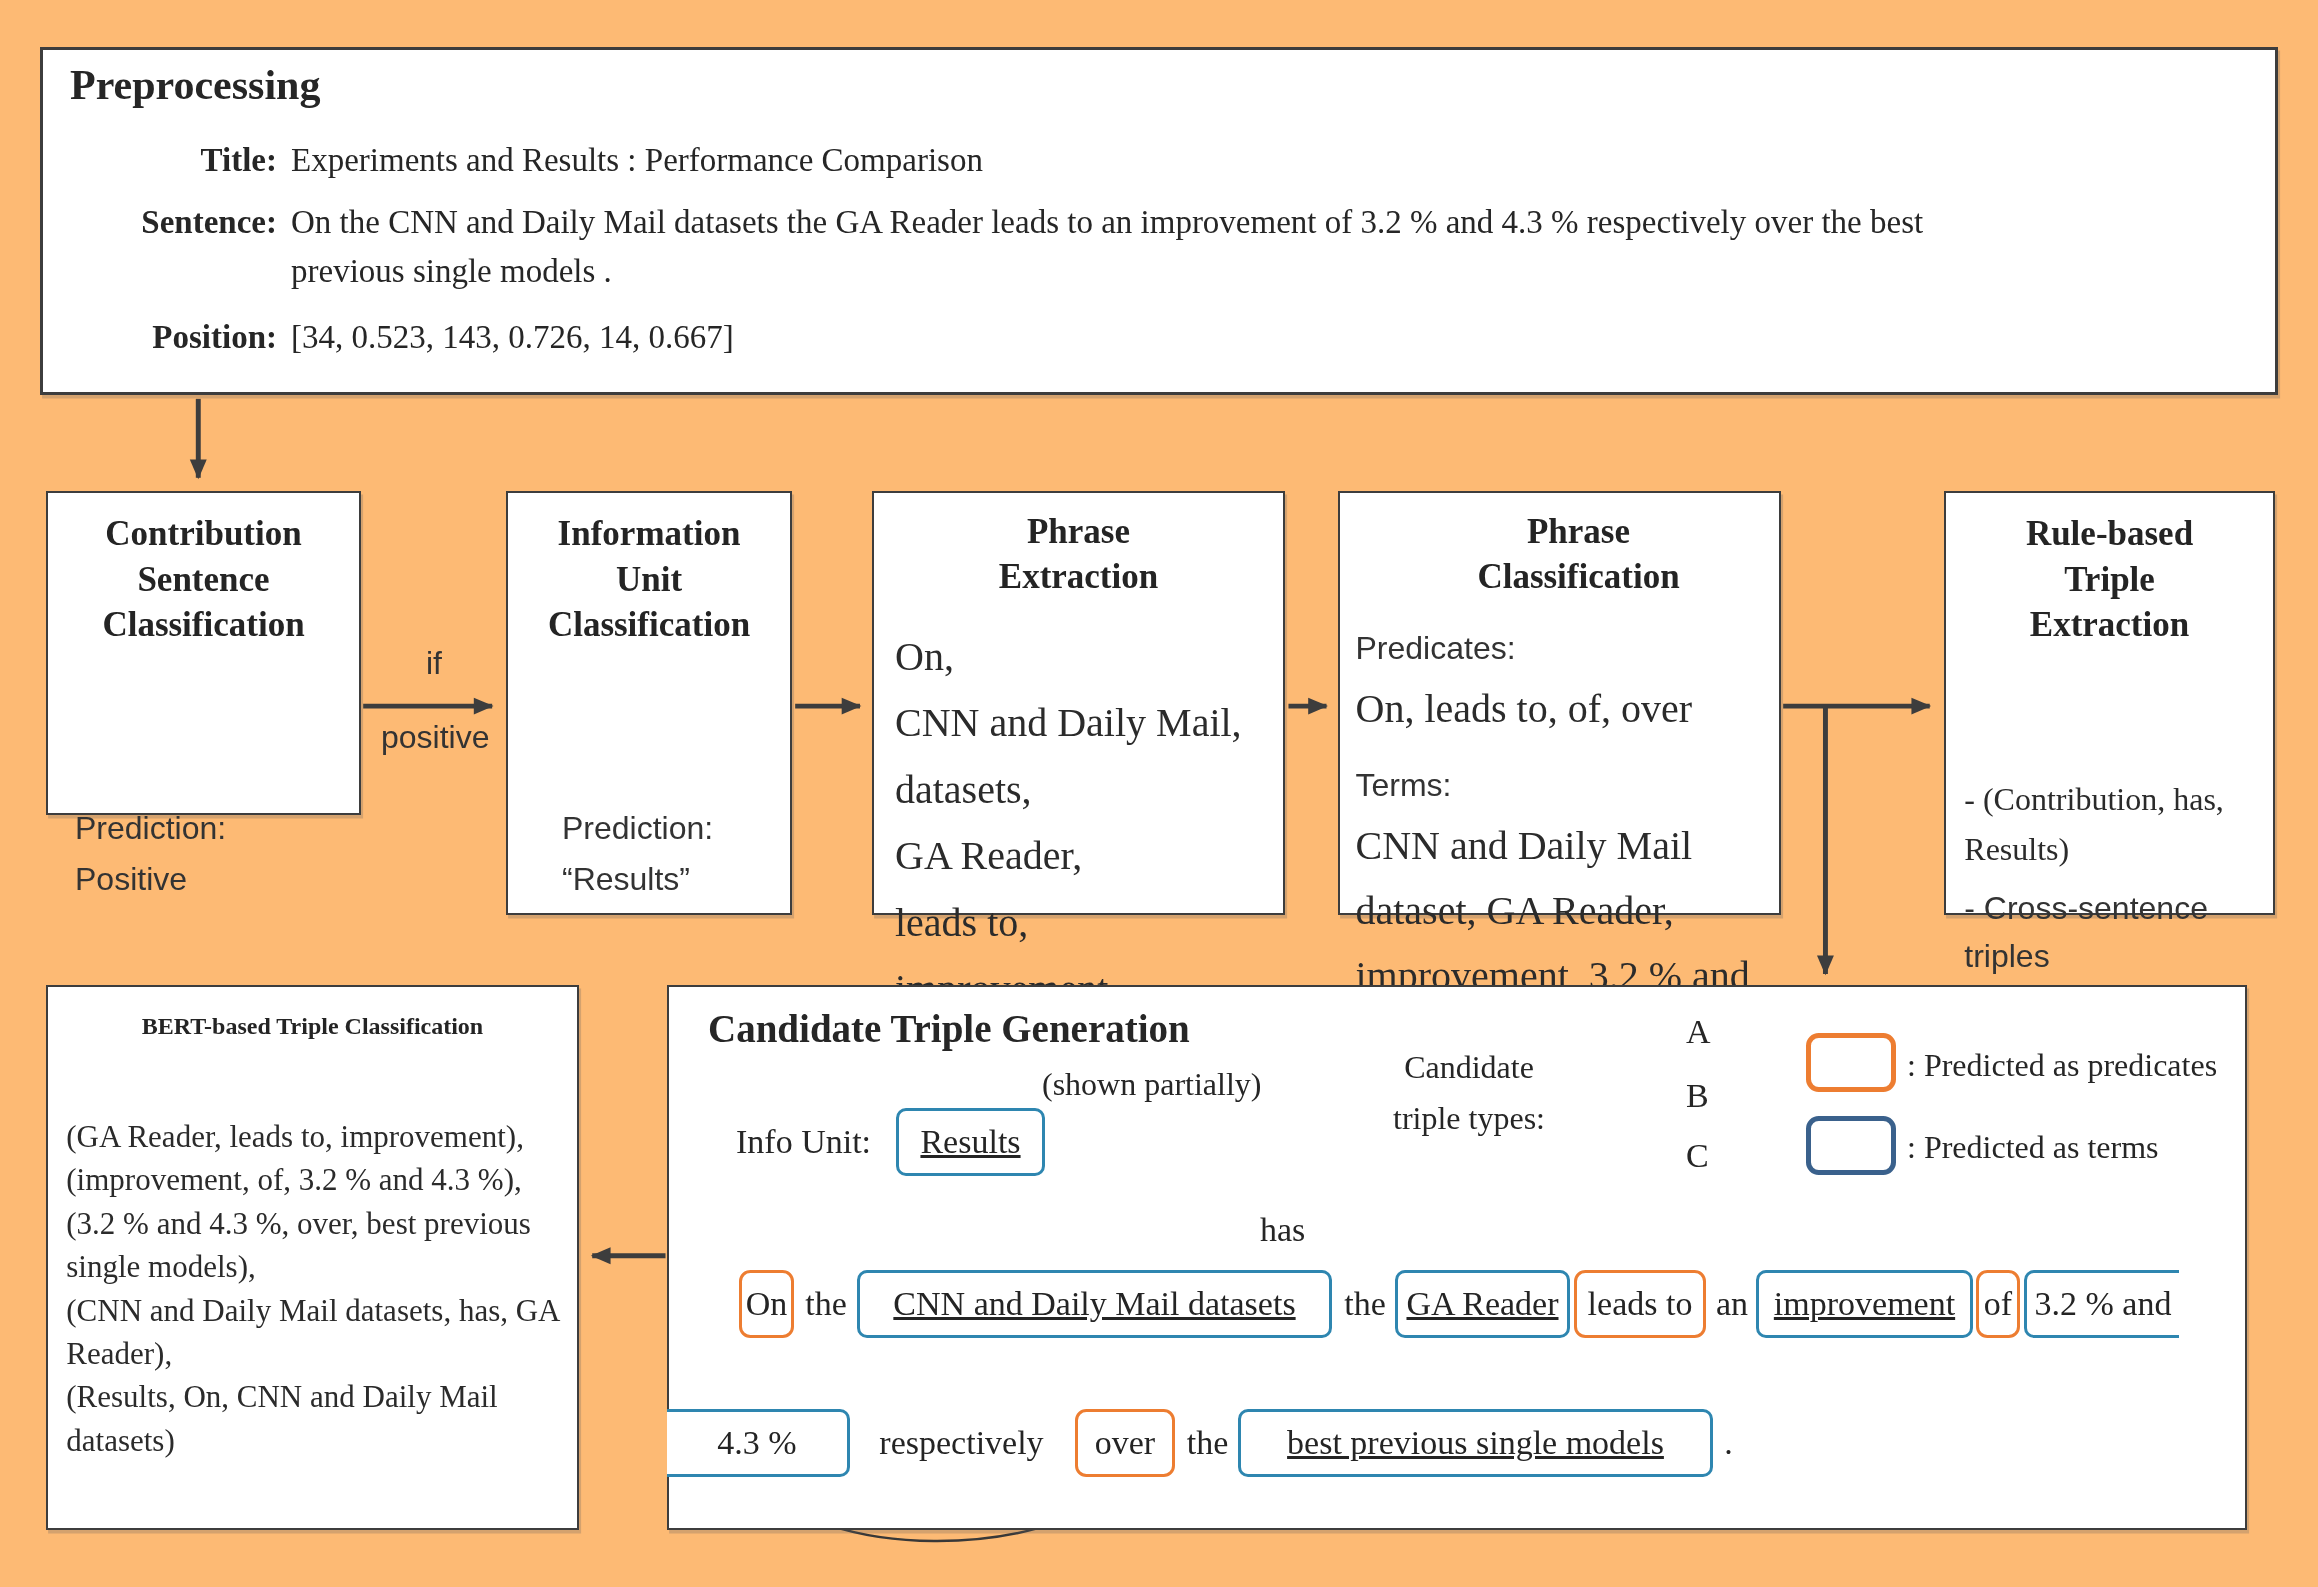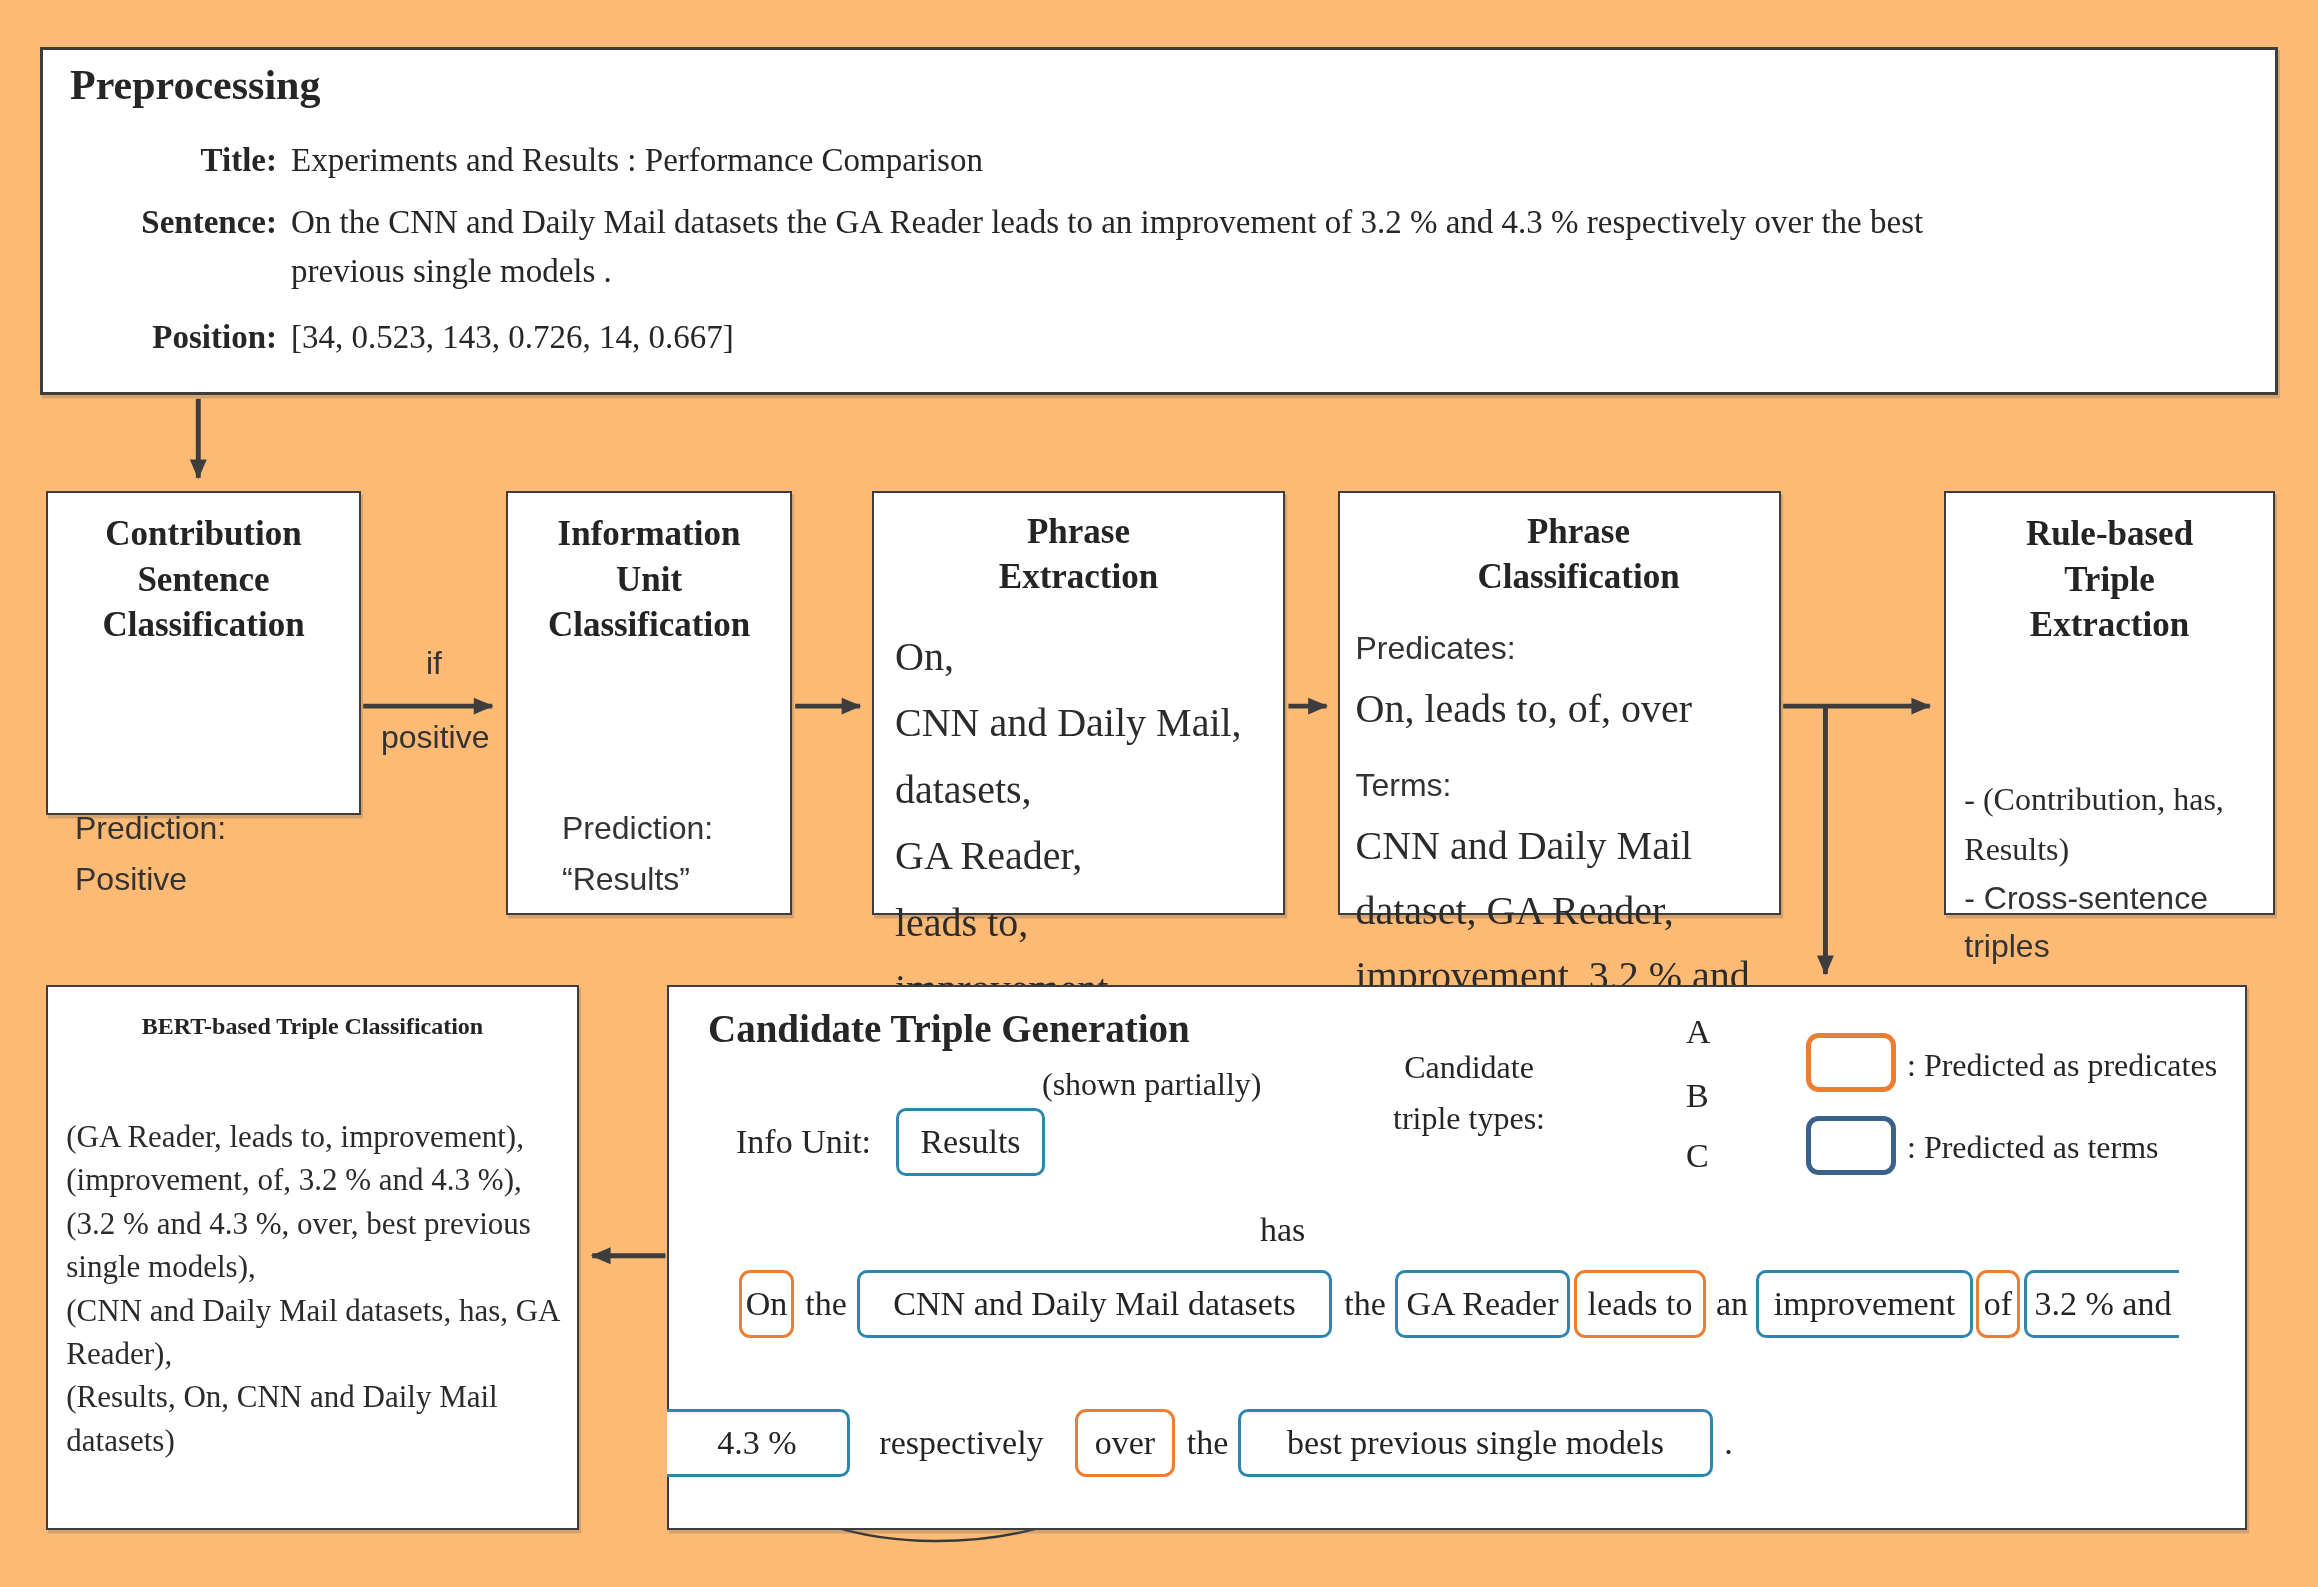--- a/index.html
+++ b/index.html
@@ -19,21 +19,21 @@
   .pp-value{position:absolute;font-size:33px;white-space:nowrap;}
 
   .heading{font-weight:bold;font-size:35px;line-height:1.3;text-align:center;color:#242424;}
   .body-sans{font-family:"Liberation Sans",sans-serif;font-size:32px;line-height:1.6;color:#333;}
   .body-serif{font-size:40px;line-height:1.62;color:#2b2b2b;}
 
   .tok{position:absolute;height:68px;display:flex;align-items:center;justify-content:center;
        font-size:34px;color:#242424;box-sizing:border-box;white-space:nowrap;background:#fff;}
   .tok.plain{background:transparent;}
   .tok.predicate{border:3.5px solid #ED7D31;border-radius:11.3px;}
-  .tok.term{border:3.5px solid #2E86B0;border-radius:10px;}
+  .tok.term{border:3.5px solid #2E86B0;border-radius:10px;text-decoration:underline;}
   .tok.term-open-right{border:3.5px solid #2E86B0;border-right:none;border-radius:10px 0 0 10px;}
   .tok.term-open-left{border:3.5px solid #2E86B0;border-left:none;border-radius:0 10px 10px 0;}
 
   .swatch{position:absolute;width:90px;height:59px;border-radius:12.7px;background:#fff;box-sizing:border-box;}
   .swatch.orange{border:5px solid #ED7D31;}
   .swatch.blue{border:5px solid #3A618C;}
 
   .legend-text{position:absolute;font-size:32px;white-space:nowrap;}
   .type-letter{position:absolute;font-size:34px;}
 </style>
@@ -137,21 +137,21 @@
       <div class="body-serif" style="margin-top:2.8px;">On, leads to, of, over</div>
       <div class="body-sans" style="margin-top:18.3px;">Terms:</div>
       <div class="body-serif" style="margin-top:2.8px;">CNN and Daily Mail dataset, GA Reader, improvement, 3.2 % and 4.3 %</div>
     </div>
   </div>
 
   <div class="stagebox" style="left:1944px;top:491px;width:331px;height:424px;">
     <div class="heading" style="width:190px;margin:18.3px auto 0;">Rule-based Triple Extraction</div>
     <div class="abs" style="left:18.3px;top:282px;width:275px;">
       <div class="body-serif" style="font-size:32px;line-height:1.55;">- (Contribution, has, Results)</div>
-      <div class="body-sans" style="line-height:1.5;">- Cross-sentence triples</div>
+      <div class="body-sans" style="margin-top:10px;line-height:1.5;">- Cross-sentence triples</div>
     </div>
   </div>
 
   <div class="stagebox" style="left:46px;top:985px;width:533px;height:545px;">
     <div class="heading" style="width:395px;margin:24px auto 0;font-size:24px;">BERT-based Triple Classification</div>
     <div class="abs body-serif" style="left:18.3px;top:128px;width:502px;font-size:31px;line-height:1.4;">
       <div>(GA Reader, leads to, improvement),</div>
       <div>(improvement, of, 3.2 % and 4.3 %),</div>
       <div>(3.2 % and 4.3 %, over, best previous single models),</div>
       <div>(CNN and Daily Mail datasets, has, GA Reader),</div>

